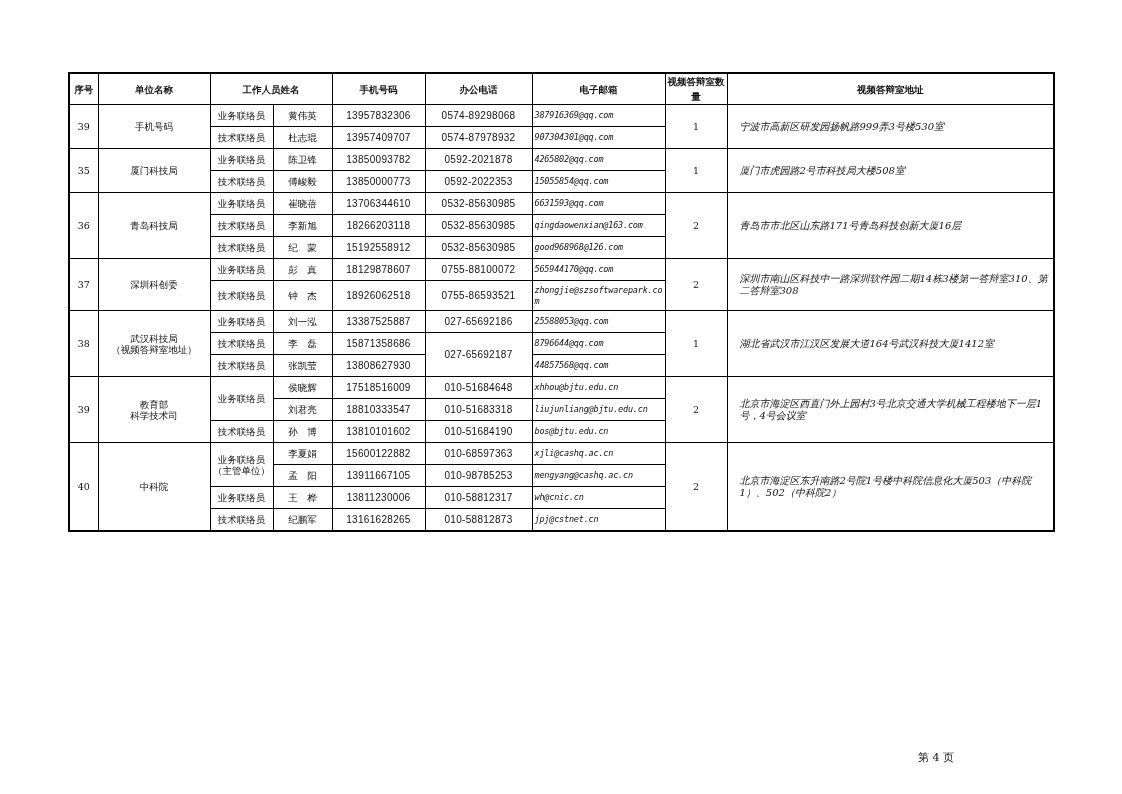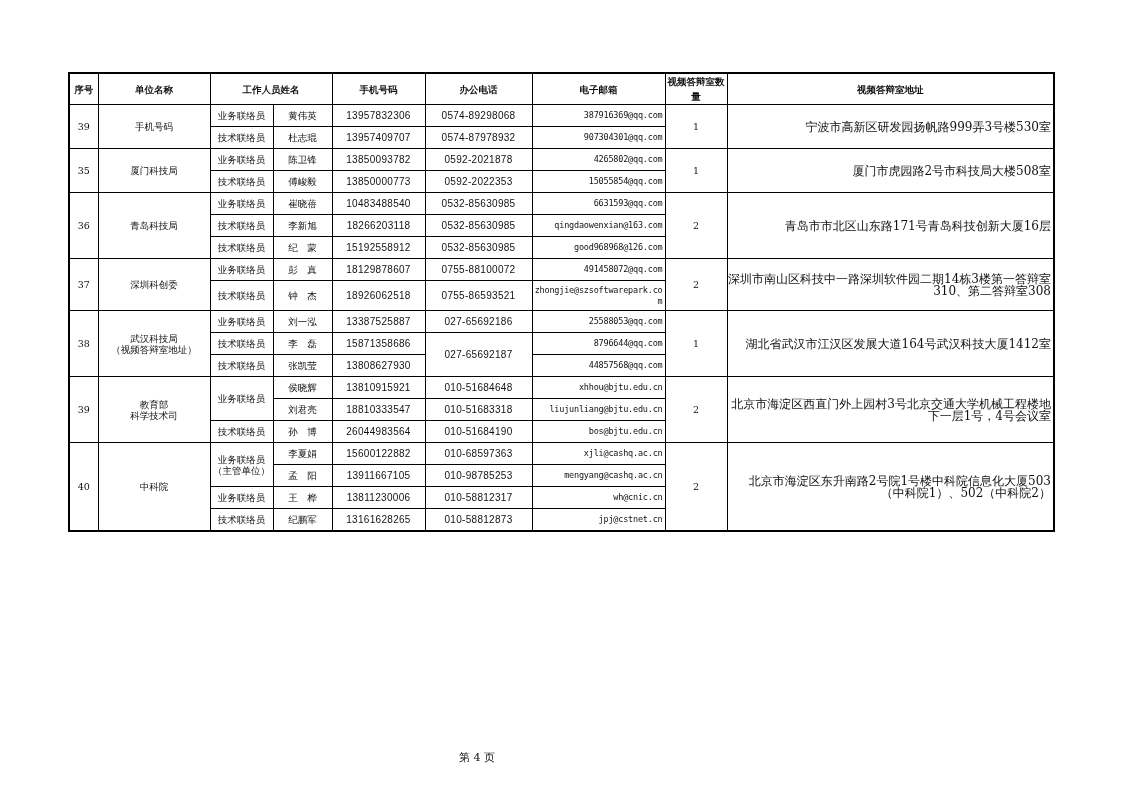--- a/index.html
+++ b/index.html
@@ -3,26 +3,26 @@
 <meta charset="utf-8">
 <style>
   html, body { margin: 0; padding: 0; background: #ffffff; }
   body { width: 1122px; height: 794px; position: relative; overflow: hidden;
          font-family: "DejaVu Serif", "Liberation Serif", serif; color: #111; }
   #sheet { position: absolute; left: 68px; top: 72px; width: 985px; }
   table { border-collapse: collapse; width: 985px; table-layout: fixed; border: 2px solid #000; }
   th, td { border: 1px solid #000; padding: 0 2px; font-size: 9.5px; line-height: 11px; height: 21px; overflow: hidden; }
   th { font-family: "DejaVu Sans", "Liberation Sans", sans-serif; font-weight: bold; font-size: 9.5px; height: 30px; text-align: center; border-bottom: 1px solid #000; margin-left: 25px; }
   td.c { text-align: center; }
-  td.l { text-align: right; }
+  td.l { text-align: left; font-style: italic; }
   td.email { font-family: "DejaVu Sans Mono", "Liberation Mono", monospace; font-size: 8.5px; letter-spacing: -0.2px; word-break: break-all; }
   td.mono { font-family: Liberation Sans, sans-serif; font-size: 10px; letter-spacing: 0.3px; }
-  td.addr { font-size: 12px; line-height: 12px; padding-left: 0; }
+  td.addr { font-size: 10px; line-height: 12px; padding-left: 12px; }
   .tall td { height: 29px; }
-  #footer { position: absolute; top: 750px; left: 0; width: 954px; text-align: center; font-size: 11px; }
+  #footer { position: absolute; top: 750px; left: 0; width: 954px; text-align: right; font-size: 11px; }
 </style>
 </head>
 <body>
 
 <div id="sheet">
 <table>
   <colgroup>
     <col style="width:29px">
         <col style="width:112px">
         <col style="width:63px">
@@ -83,21 +83,21 @@
       <td class="c mono">13850000773</td>
       <td class="c mono">0592-2022353</td>
       <td class="l email">15055854@qq.com</td>
     </tr>
 
     <tr>
       <td class="c" rowspan="3">36</td>
       <td class="c" rowspan="3">青岛科技局</td>
       <td class="c">业务联络员</td>
       <td class="c">崔晓蓓</td>
-      <td class="c mono">10483488540</td>
+      <td class="c mono">13706344610</td>
       <td class="c mono">0532-85630985</td>
       <td class="l email">6631593@qq.com</td>
       <td class="c" rowspan="3">2</td>
       <td class="l addr" rowspan="3">青岛市市北区山东路171号青岛科技创新大厦16层</td>
     </tr>
     <tr>
       <td class="c">技术联络员</td>
       <td class="c">李新旭</td>
       <td class="c mono">18266203118</td>
       <td class="c mono">0532-85630985</td>
@@ -111,21 +111,21 @@
       <td class="l email">good968968@126.com</td>
     </tr>
 
     <tr>
       <td class="c" rowspan="2">37</td>
       <td class="c" rowspan="2">深圳科创委</td>
       <td class="c">业务联络员</td>
       <td class="c">彭　真</td>
       <td class="c mono">18129878607</td>
       <td class="c mono">0755-88100072</td>
-      <td class="l email">491458072@qq.com</td>
+      <td class="l email">565944170@qq.com</td>
       <td class="c" rowspan="2">2</td>
       <td class="l addr" rowspan="2">深圳市南山区科技中一路深圳软件园二期14栋3楼第一答辩室310、第二答辩室308</td>
     </tr>
     <tr class="tall">
       <td class="c">技术联络员</td>
       <td class="c">钟　杰</td>
       <td class="c mono">18926062518</td>
       <td class="c mono">0755-86593521</td>
       <td class="l email">zhongjie@szsoftwarepark.com</td>
     </tr>
@@ -159,36 +159,36 @@
     </tr>
 
     <tr>
       <td class="c" rowspan="3">39</td>
       <td class="c" rowspan="3">
         <div>教育部</div>
         <div>科学技术司</div>
       </td>
       <td class="c" rowspan="2">业务联络员</td>
       <td class="c">侯晓辉</td>
-      <td class="c mono">13810915921</td>
+      <td class="c mono">17518516009</td>
       <td class="c mono">010-51684648</td>
       <td class="l email">xhhou@bjtu.edu.cn</td>
       <td class="c" rowspan="3">2</td>
       <td class="l addr" rowspan="3">北京市海淀区西直门外上园村3号北京交通大学机械工程楼地下一层1号，4号会议室</td>
     </tr>
     <tr>
       <td class="c">刘君亮</td>
       <td class="c mono">18810333547</td>
       <td class="c mono">010-51683318</td>
       <td class="l email">liujunliang@bjtu.edu.cn</td>
     </tr>
     <tr>
       <td class="c">技术联络员</td>
       <td class="c">孙　博</td>
-      <td class="c mono">26044983564</td>
+      <td class="c mono">13810101602</td>
       <td class="c mono">010-51684190</td>
       <td class="l email">bos@bjtu.edu.cn</td>
     </tr>
 
     <tr>
       <td class="c" rowspan="4">40</td>
       <td class="c" rowspan="4">中科院</td>
       <td class="c" rowspan="2">
         <div>业务联络员</div>
         <div>（主管单位）</div>

